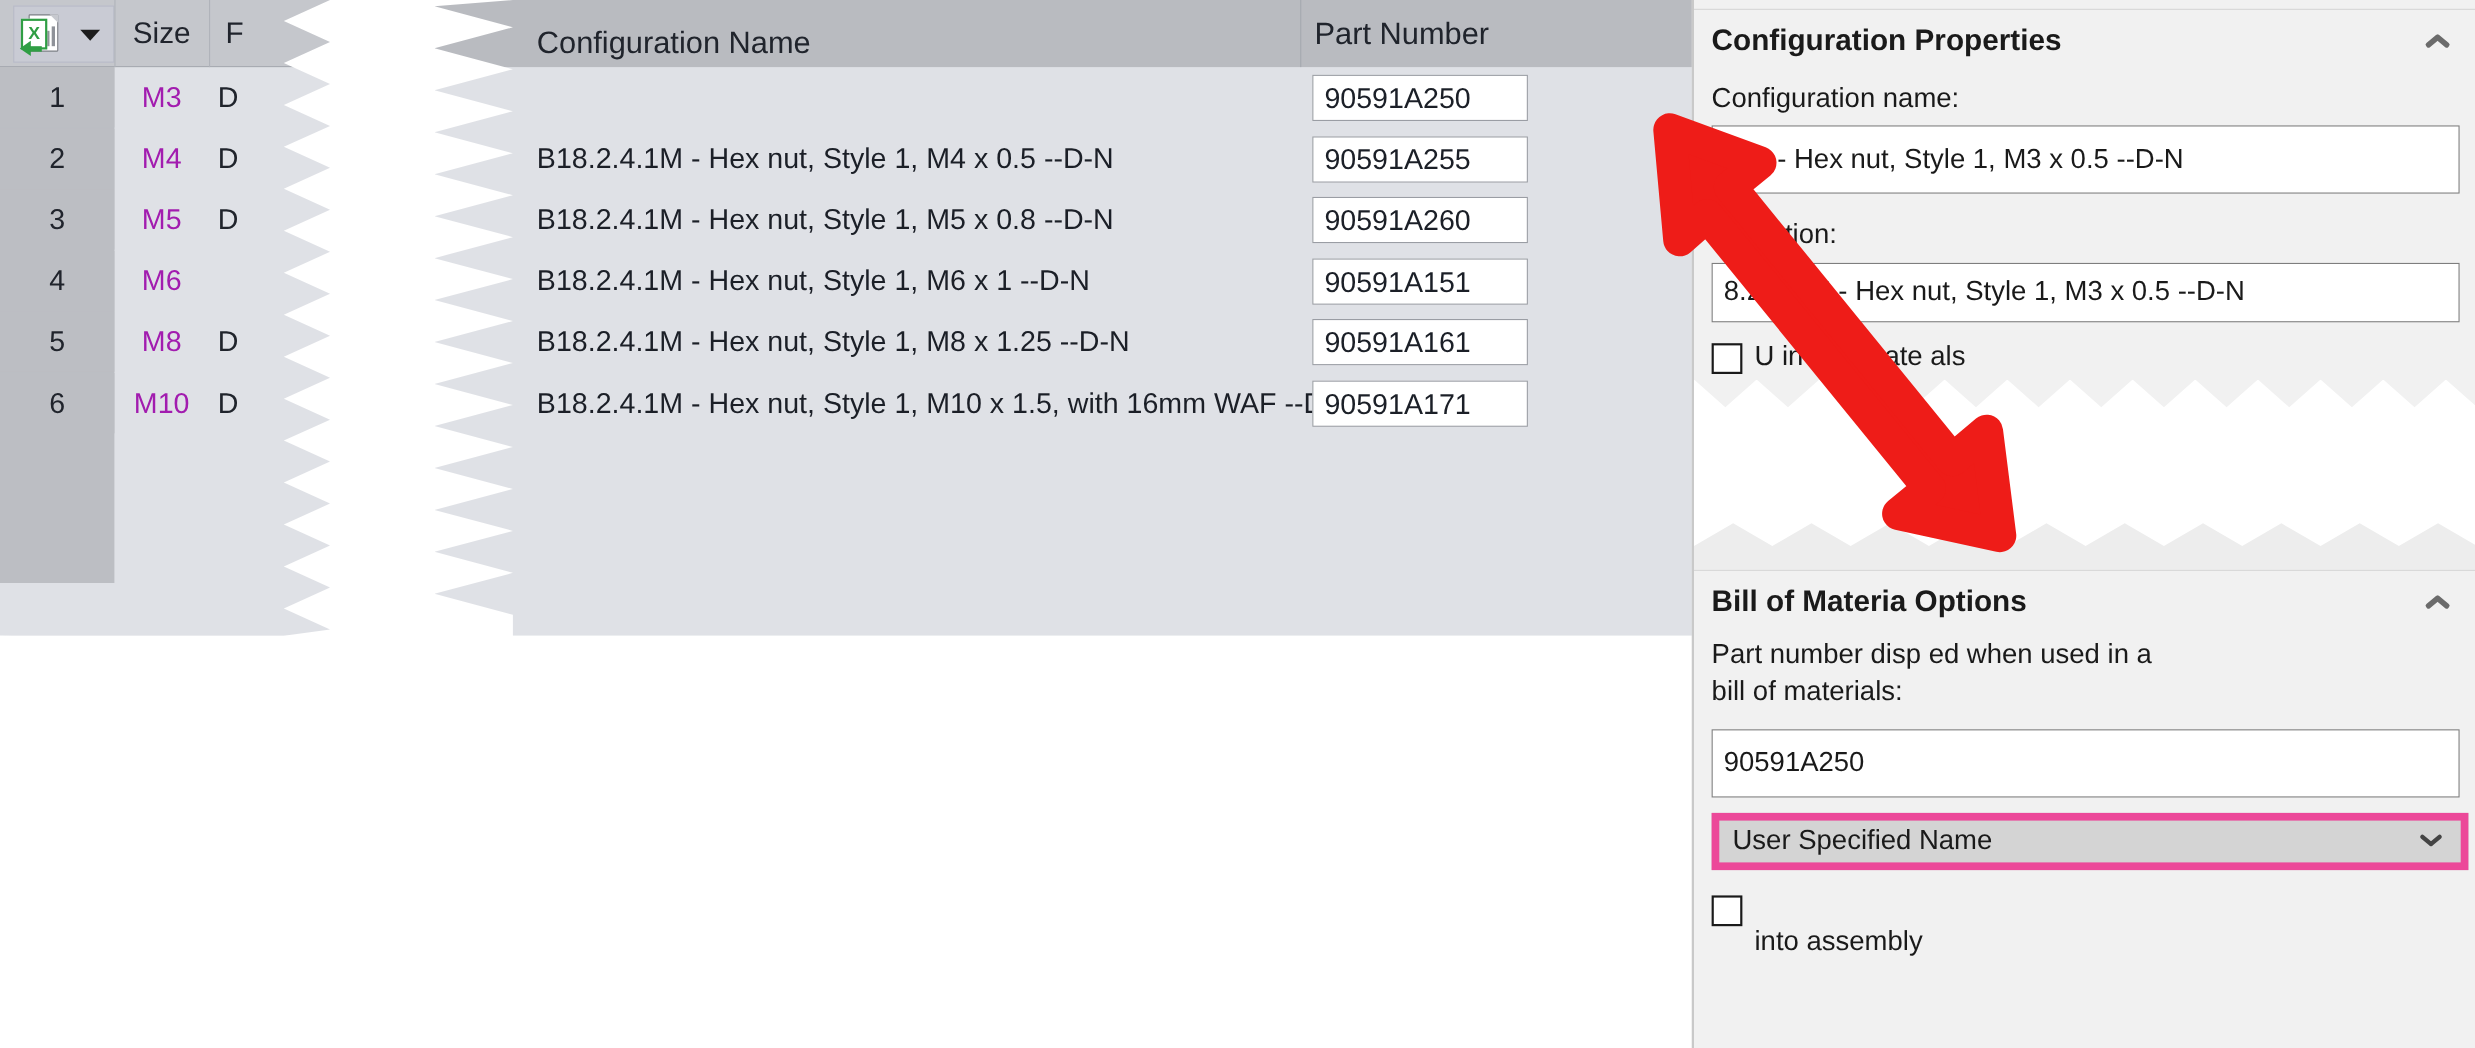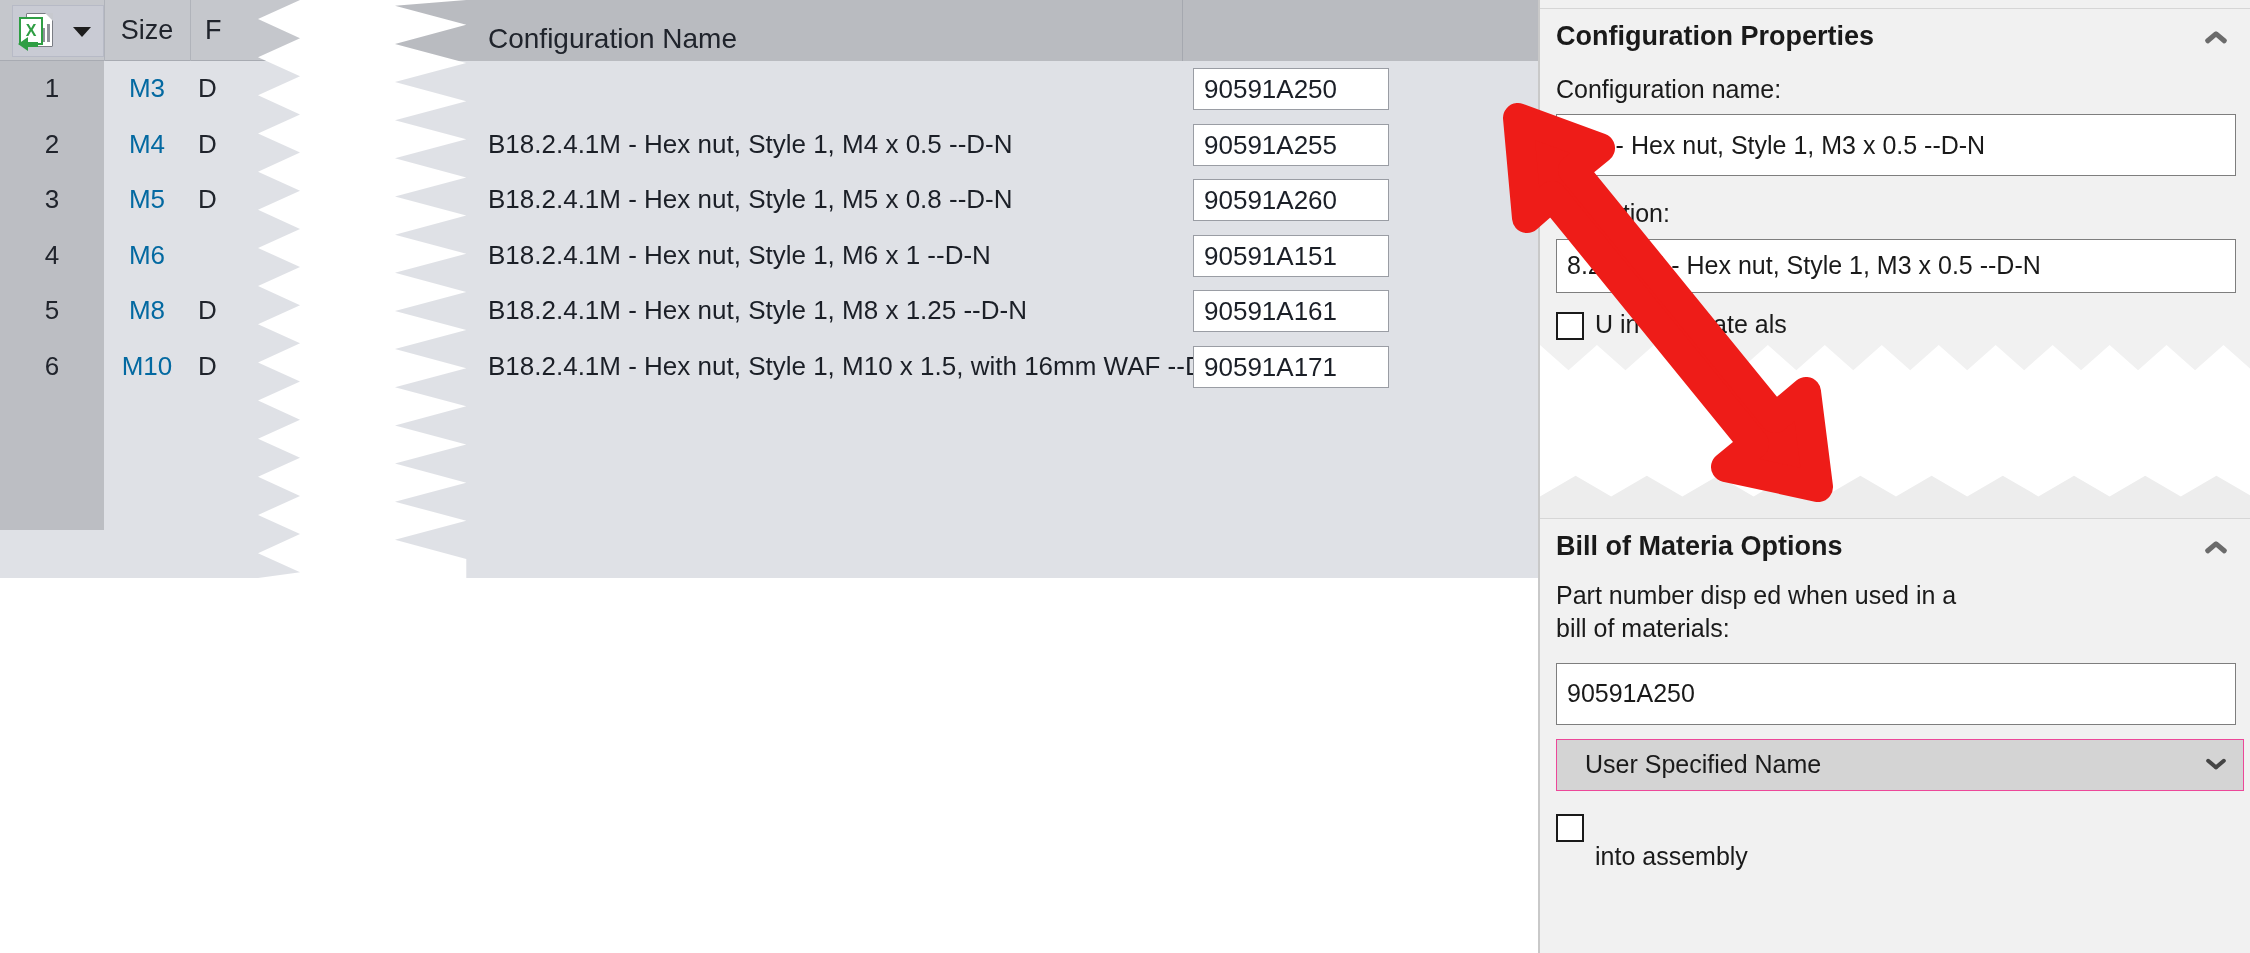--- a/index.html
+++ b/index.html
@@ -136,21 +136,21 @@
   .lrow { position: absolute; left: 0; width: 300px; height: 55px; }
   .lrow .rn {
     position: absolute; left: 0; top: 0; width: 104px; height: 55px;
     background: #bcbec3;
     display: flex; align-items: center; justify-content: center;
     font-size: 26px; color: #20242c;
   }
   .lrow .sz {
     position: absolute; left: 104px; top: 0; width: 86px; height: 55px;
     display: flex; align-items: center; justify-content: center;
-    font-size: 26px; color: #0369a1;
+    font-size: 26px; color: #a21caf;
   }
   .lrow .pp {
     position: absolute; left: 190px; top: 0; width: 110px; height: 55px;
     display: flex; align-items: center; padding-left: 8px;
     font-size: 26px; color: #20242c; overflow: hidden;
   }
   #left-rownum-fill {
     position: absolute; left: 0; top: 61px; width: 104px; height: 469px;
     background: #bcbec3;
   }
@@ -276,23 +276,23 @@
     width: 28px; height: 28px;
     background: #ffffff;
     border: 2px solid #1a1a1a;
     margin-top: 3px;
   }
   .chktxt { font-size: 25px; color: #1a1a1a; line-height: 1.22; }
   .combo {
     margin: 14px 8px 0 16px;
     height: 52px;
     background: #d4d4d4;
-    border: 1px solid #ec4899;
+    border: 7px solid #ec4899;
     display: flex; align-items: center; justify-content: space-between;
-    padding: 0 14px 0 28px;
+    padding: 0 14px 0 12px;
     font-size: 25px; color: #1a1a1a;
   }
   .chev-dn { width: 24px; height: 14px; position: relative; }
   .chev-dn:before, .chev-dn:after {
     content: ""; position: absolute; top: 4px;
     width: 14px; height: 4px; background: #444; border-radius: 2px;
   }
   .chev-dn:before { left: 0; transform: rotate(40deg); }
   .chev-dn:after  { left: 8px; transform: rotate(-40deg); }
 
@@ -367,20 +367,21 @@
   </div>
 
   <div id="cfg-wrap">
     <div id="cfg-clip">
 
       <div id="cfg-bottomfill"></div>
 
       <div id="cfg-header">
         <div class="hsep"></div>
         <div class="hc1">Configuration Name</div>
+        <div class="hc2">Part Number</div>
       </div>
 
       <div class="crow" style="top:61px">
         <div class="pnum">90591A250</div>
       </div>
       <div class="crow" style="top:117px">
         <div class="cname">B18.2.4.1M - Hex nut, Style 1,  M4 x 0.5 --D-N</div>
         <div class="pnum">90591A255</div>
       </div>
       <div class="crow" style="top:172px">

